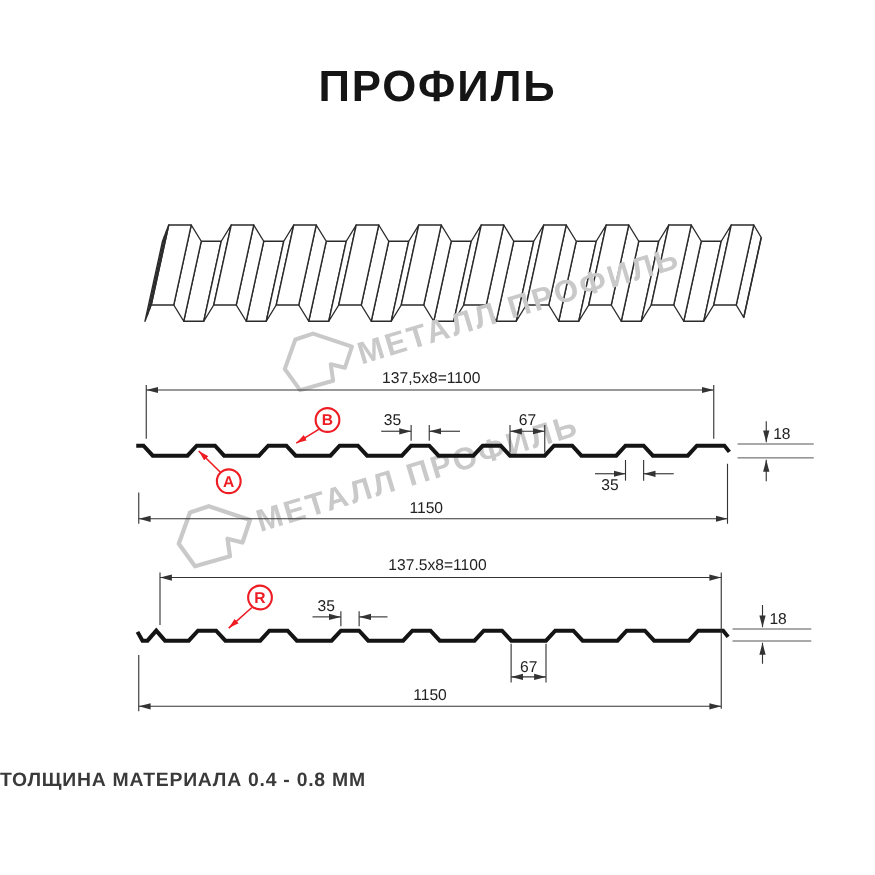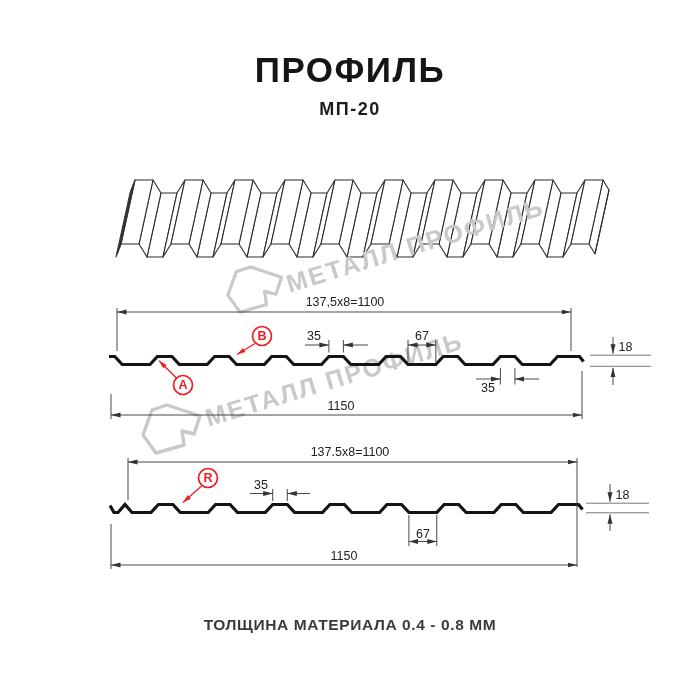--- a/index.html
+++ b/index.html
@@ -2,21 +2,21 @@
 <html><head>
 <meta charset="utf-8">
 <style>
   html,body{margin:0;padding:0;background:#fff;}
   .canvas{position:relative;width:700px;height:700px;background:#ffffff;overflow:hidden;
           font-family:"Liberation Sans",sans-serif;}
   .title{position:absolute;top:50px;left:0;width:700px;text-align:center;
          font-size:35px;font-weight:bold;letter-spacing:1.5px;color:#151515;}
   .subtitle{position:absolute;top:99px;left:0;width:700px;text-align:center;
          font-size:18px;font-weight:bold;letter-spacing:1.5px;color:#1c1c1c;}
-  .footer{position:absolute;top:616px;left:0;width:700px;text-align:center;
+  .footer{position:absolute;top:616px;left:0;width:700px;
          font-size:15.5px;font-weight:bold;letter-spacing:.6px;color:#3a3a3a;}
   svg.layer{position:absolute;left:0;top:0;}
   #persp-svg{z-index:1;}
   #sections-svg{z-index:3;}
   .wm{position:absolute;z-index:2;pointer-events:none;}
   .wm-text{position:absolute;white-space:nowrap;font-weight:bold;font-size:25px;
            letter-spacing:2px;color:#c9c9c9;transform:rotate(-17deg);transform-origin:0 50%;}
   .prof{fill:none;stroke:#141414;stroke-width:3.2;stroke-linejoin:miter;}
   .dim-line{stroke:#333333;stroke-width:0.9;fill:none;}
   .thin-line{stroke:#555555;stroke-width:0.8;fill:none;}
@@ -28,21 +28,20 @@
             font-family:"Liberation Sans",sans-serif;}
   .persp-face{fill:#ffffff;stroke:#2b2b2b;stroke-width:1.1;stroke-linejoin:round;}
   .persp-line{fill:none;stroke:#2b2b2b;stroke-width:1.1;}
 </style>
 </head>
 <body>
 
 <div class="canvas">
 
   <div class="title">ПРОФИЛЬ</div>
-  <div class="subtitle">МП-20</div>
 
   <svg id="persp-svg" class="layer" width="700" height="700" viewBox="0 0 700 700">
     <g id="persp-g">
         <path d="M147,257 L163,257 L177,193 L161,193 Z" class="persp-face"></path>
         <path d="M197,257 L213,257 L227,193 L211,193 Z" class="persp-face"></path>
         <path d="M247,257 L263,257 L277,193 L261,193 Z" class="persp-face"></path>
         <path d="M297,257 L313,257 L327,193 L311,193 Z" class="persp-face"></path>
         <path d="M347,257 L363,257 L377,193 L361,193 Z" class="persp-face"></path>
         <path d="M397,257 L413,257 L427,193 L411,193 Z" class="persp-face"></path>
         <path d="M447,257 L463,257 L477,193 L461,193 Z" class="persp-face"></path>

